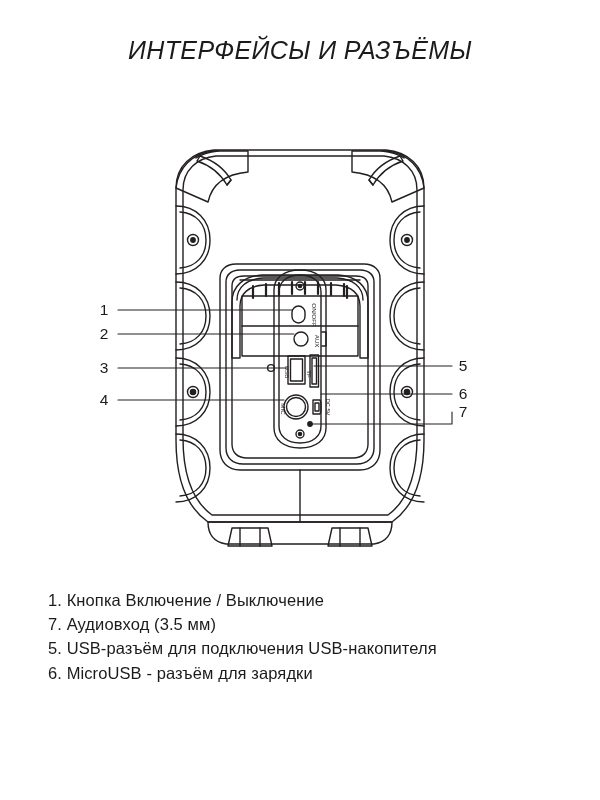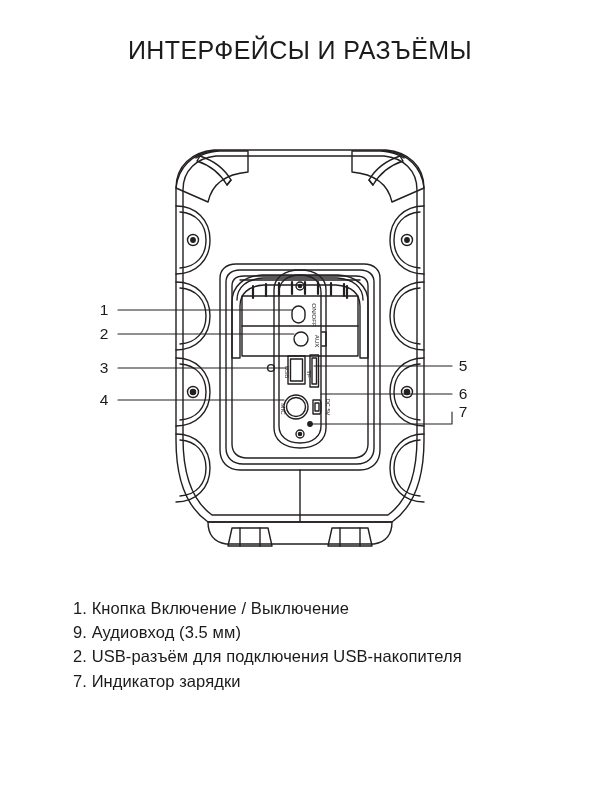--- a/index.html
+++ b/index.html
@@ -21,43 +21,43 @@
     position: absolute;
     top: 36px;
     left: 0;
     width: 600px;
     text-align: center;
     font-size: 25px;
     font-weight: 400;
     letter-spacing: 0.4px;
     color: #1b1b1b;
     white-space: nowrap;
+    font-style: italic;
   }
 
   
   #diagram {
     position: absolute;
     top: 110px;
     left: 0;
     width: 600px;
     height: 460px;
   }
   #diagram svg {
     display: block;
     width: 600px;
     height: 460px;
   }
 
   
   #legend {
     position: absolute;
     top: 588px;
-    left: 73px;
+    left: 48px;
     width: 520px;
-    margin-top: 8px;
   }
   #legend .legend-item {
     font-size: 16.5px;
     line-height: 24.2px;
     color: #1b1b1b;
     white-space: nowrap;
     letter-spacing: 0.1px;
   }
 </style>
 </head>
@@ -257,16 +257,16 @@
       <text x="463" y="261" text-anchor="middle">5</text>
       <text x="463" y="289" text-anchor="middle">6</text>
       <text x="463" y="307" text-anchor="middle">7</text>
     </g>
 
   </svg>
 </div>
 
 <div id="legend">
   <div class="legend-item">1. Кнопка Включение / Выключение</div>
-  <div class="legend-item">9. Аудиовход (3.5 мм)</div>
-  <div class="legend-item">2. USB-разъём для подключения USB-накопителя</div>
-  <div class="legend-item">7. Индикатор зарядки</div>
+  <div class="legend-item">7. Аудиовход (3.5 мм)</div>
+  <div class="legend-item">5. USB-разъём для подключения USB-накопителя</div>
+  <div class="legend-item">6. MicroUSB - разъём для зарядки</div>
 </div>
 
 </body></html>

